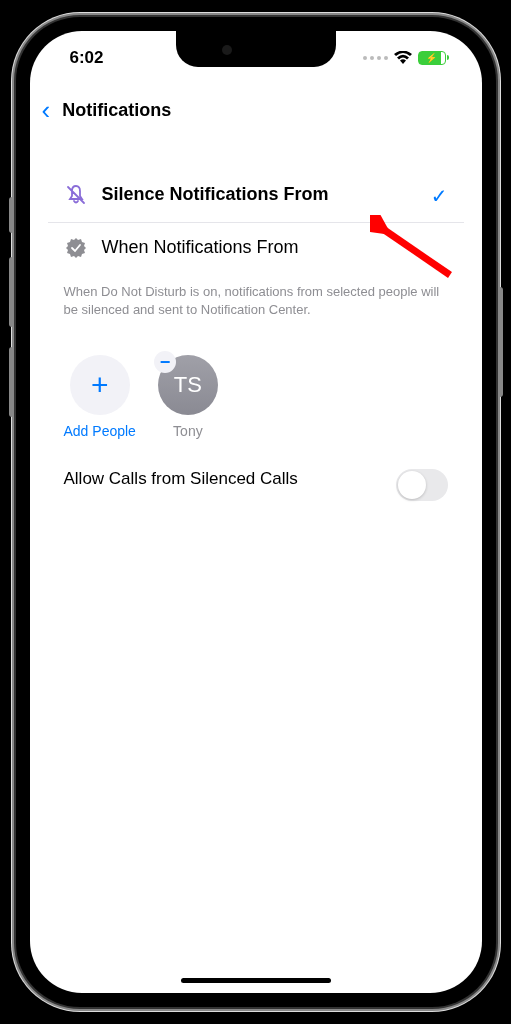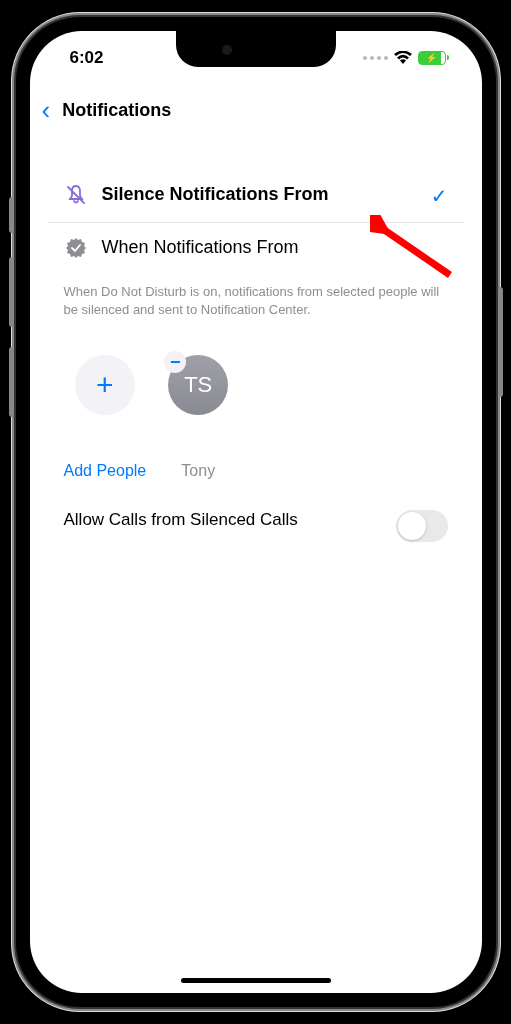--- a/index.html
+++ b/index.html
@@ -164,21 +164,21 @@
       height: 22px;
       background: #f2f2f7;
       border-radius: 50%;
       display: flex;
       align-items: center;
       justify-content: center;
       color: #007aff;
       font-size: 18px;
       font-weight: bold;
     }
-    .person-label { font-size: 16px; color: #8e8e93; margin-top: 39px; }
+    .person-label { font-size: 14px; color: #8e8e93; }
     .person-label.accent { color: #007aff; }
     .section-header {
       color: #8e8e93;
       font-size: 14px;
       padding: 30px 16px 8px;
       text-transform: uppercase;
       letter-spacing: 0.5px;
     }
     .switch {
       width: 52px;

